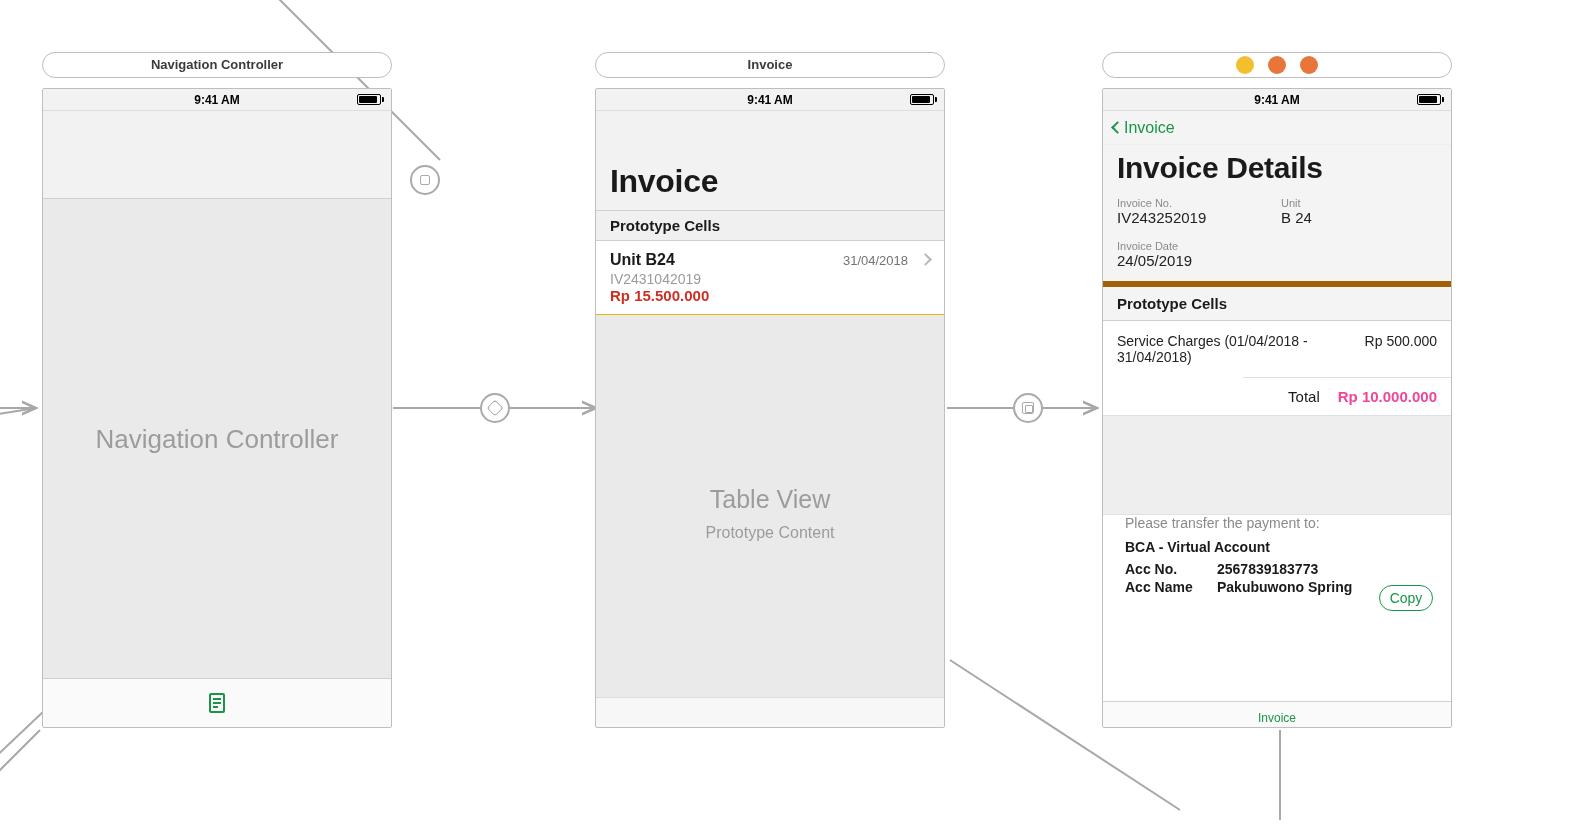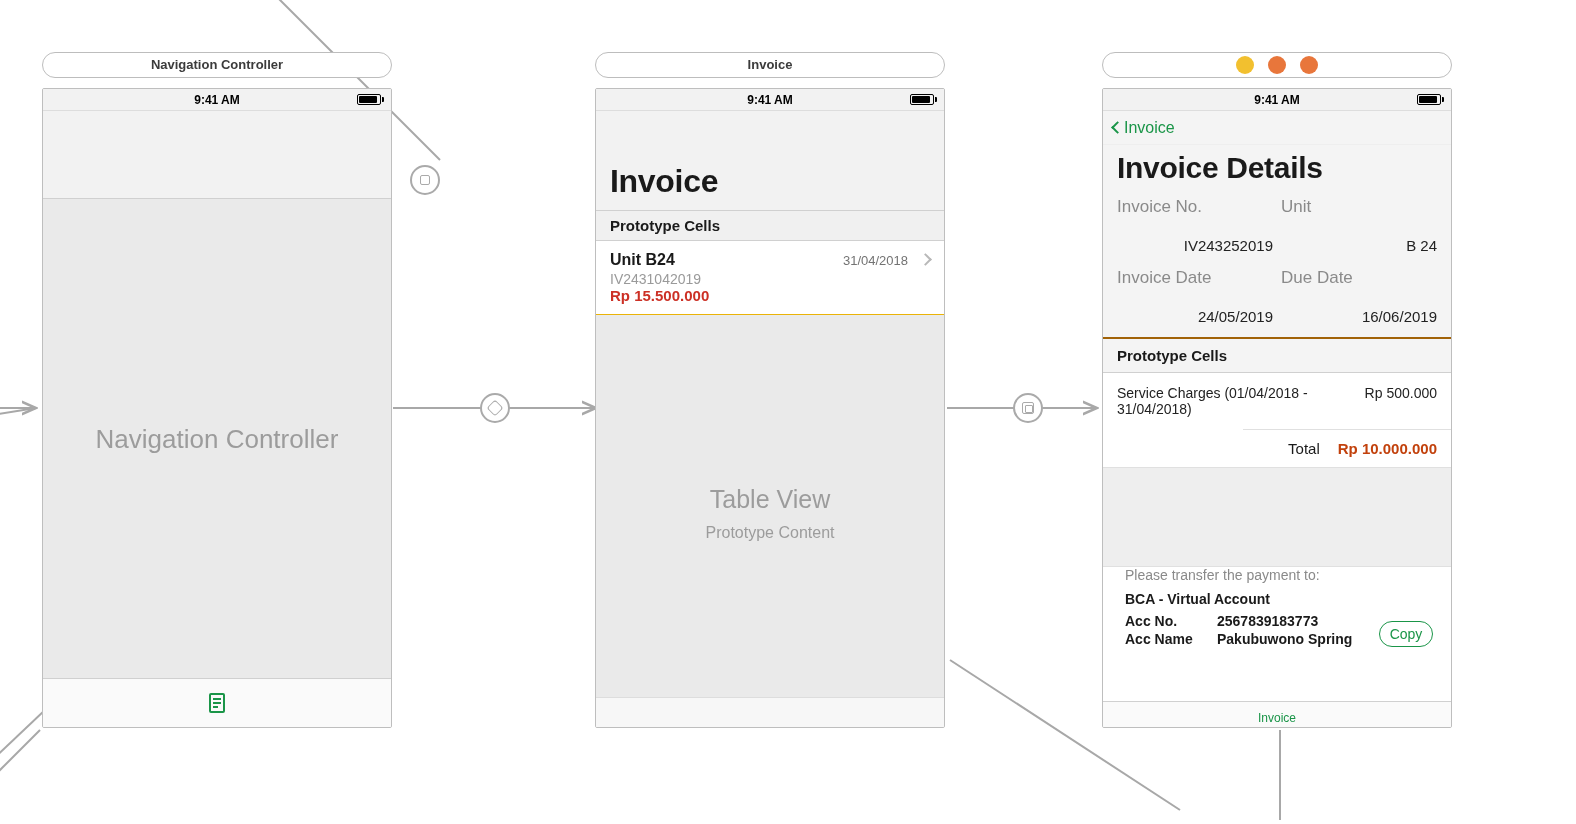--- a/index.html
+++ b/index.html
@@ -91,45 +91,45 @@
     display:flex; align-items:center; gap:2px;
     color:#1a9548; font-size:16px;
   }
   .back-chevron {
     width:9px; height:9px;
     border-left:2.2px solid #1a9548; border-bottom:2.2px solid #1a9548;
     transform:rotate(45deg);
   }
   .p3-headerblock {
     background:#f4f4f4; padding:6px 14px 12px 14px;
-    border-bottom:2px solid #a16207;
+    border-bottom:6px solid #a16207;
   }
   .p3-headerblock h1 { font-size:30px; font-weight:700; letter-spacing:-0.3px; margin-bottom:12px;}
   .kv-grid {
     display:grid; grid-template-columns:1fr 1fr; row-gap:14px; column-gap:8px;
     font-size:14px;
   }
-  .kv .k { color:#8a8a8a; font-size:17px; }
-  .kv .v { color:#222; font-size:15px; margin-top:20px;text-align:right; }
+  .kv .k { color:#8a8a8a; font-size:11px; }
+  .kv .v { color:#222; font-size:15px; margin-top:0; }
   .p3-proto {
     background:#f4f4f4; border-bottom:1px solid #d0d0d0;
     padding:8px 14px; font-size:15px; font-weight:600;
   }
   .line-row {
     display:flex; justify-content:space-between; align-items:flex-start;
     padding:12px 14px; font-size:14px;
   }
   .line-row .lbl { max-width:62%; color:#222; }
   .line-row .val { color:#222;padding-left:34px; }
   .total-row {
     display:flex; justify-content:flex-end; gap:18px;
     padding:10px 14px; border-top:1px solid #e0e0e0; font-size:15px;
     margin-left:140px;
   }
-  .total-row .tv { color:#c2410c; font-weight:600; }
+  .total-row .tv { color:#ec4899; font-weight:600; }
   .gray-gap { background:#eeeeee; height:100px; border-top:1px solid #e0e0e0; border-bottom:1px solid #e0e0e0; }
   .payment {
     padding:0 22px 4px 22px; background:#fff; font-size:14px;
   }
   .payment .hint { color:#8a8a8a; margin-bottom:8px; }
   .payment .bank { font-weight:700; margin-bottom:6px; }
   .payment .row  { display:flex; gap:10px; margin-bottom:2px; }
   .payment .row .l { width:82px; font-weight:700; }
   .payment .row .r { font-weight:700; }
   .copy-btn {
@@ -270,24 +270,20 @@
         <div class="v">IV243252019</div>
       </div>
       <div class="kv">
         <div class="k">Unit</div>
         <div class="v">B 24</div>
       </div>
       <div class="kv">
         <div class="k">Invoice Date</div>
         <div class="v">24/05/2019</div>
       </div>
-      <div class="kv">
-        <div class="k">Due Date</div>
-        <div class="v">16/06/2019</div>
-      </div>
     </div>
   </div>
   <div class="p3-proto">Prototype Cells</div>
   <div class="line-row">
     <div class="lbl">Service Charges (01/04/2018 - 31/04/2018)</div>
     <div class="val">Rp 500.000</div>
   </div>
   <div class="total-row">
     <div>Total</div>
     <div class="tv">Rp 10.000.000</div>
@@ -297,21 +293,21 @@
     <div class="hint">Please transfer the payment to:</div>
     <div class="bank">BCA - Virtual Account</div>
     <div class="row">
       <div class="l">Acc No.</div>
       <div class="r">2567839183773</div>
     </div>
     <div class="row">
       <div class="l">Acc Name</div>
       <div class="r">Pakubuwono Spring</div>
     </div>
-    <div class="copy-btn" style="top:54px;">Copy</div>
+    <div class="copy-btn" style="top:70px;">Copy</div>
   </div>
   <div class="p3-tabbar">
     <span>Invoice</span>
   </div>
 </div>
 
 <div class="segue-node" style="left:410px; top:165px;">
     <span class="sq"></span>
   </div>
 <div class="segue-node" style="left:480px; top:393px;">

